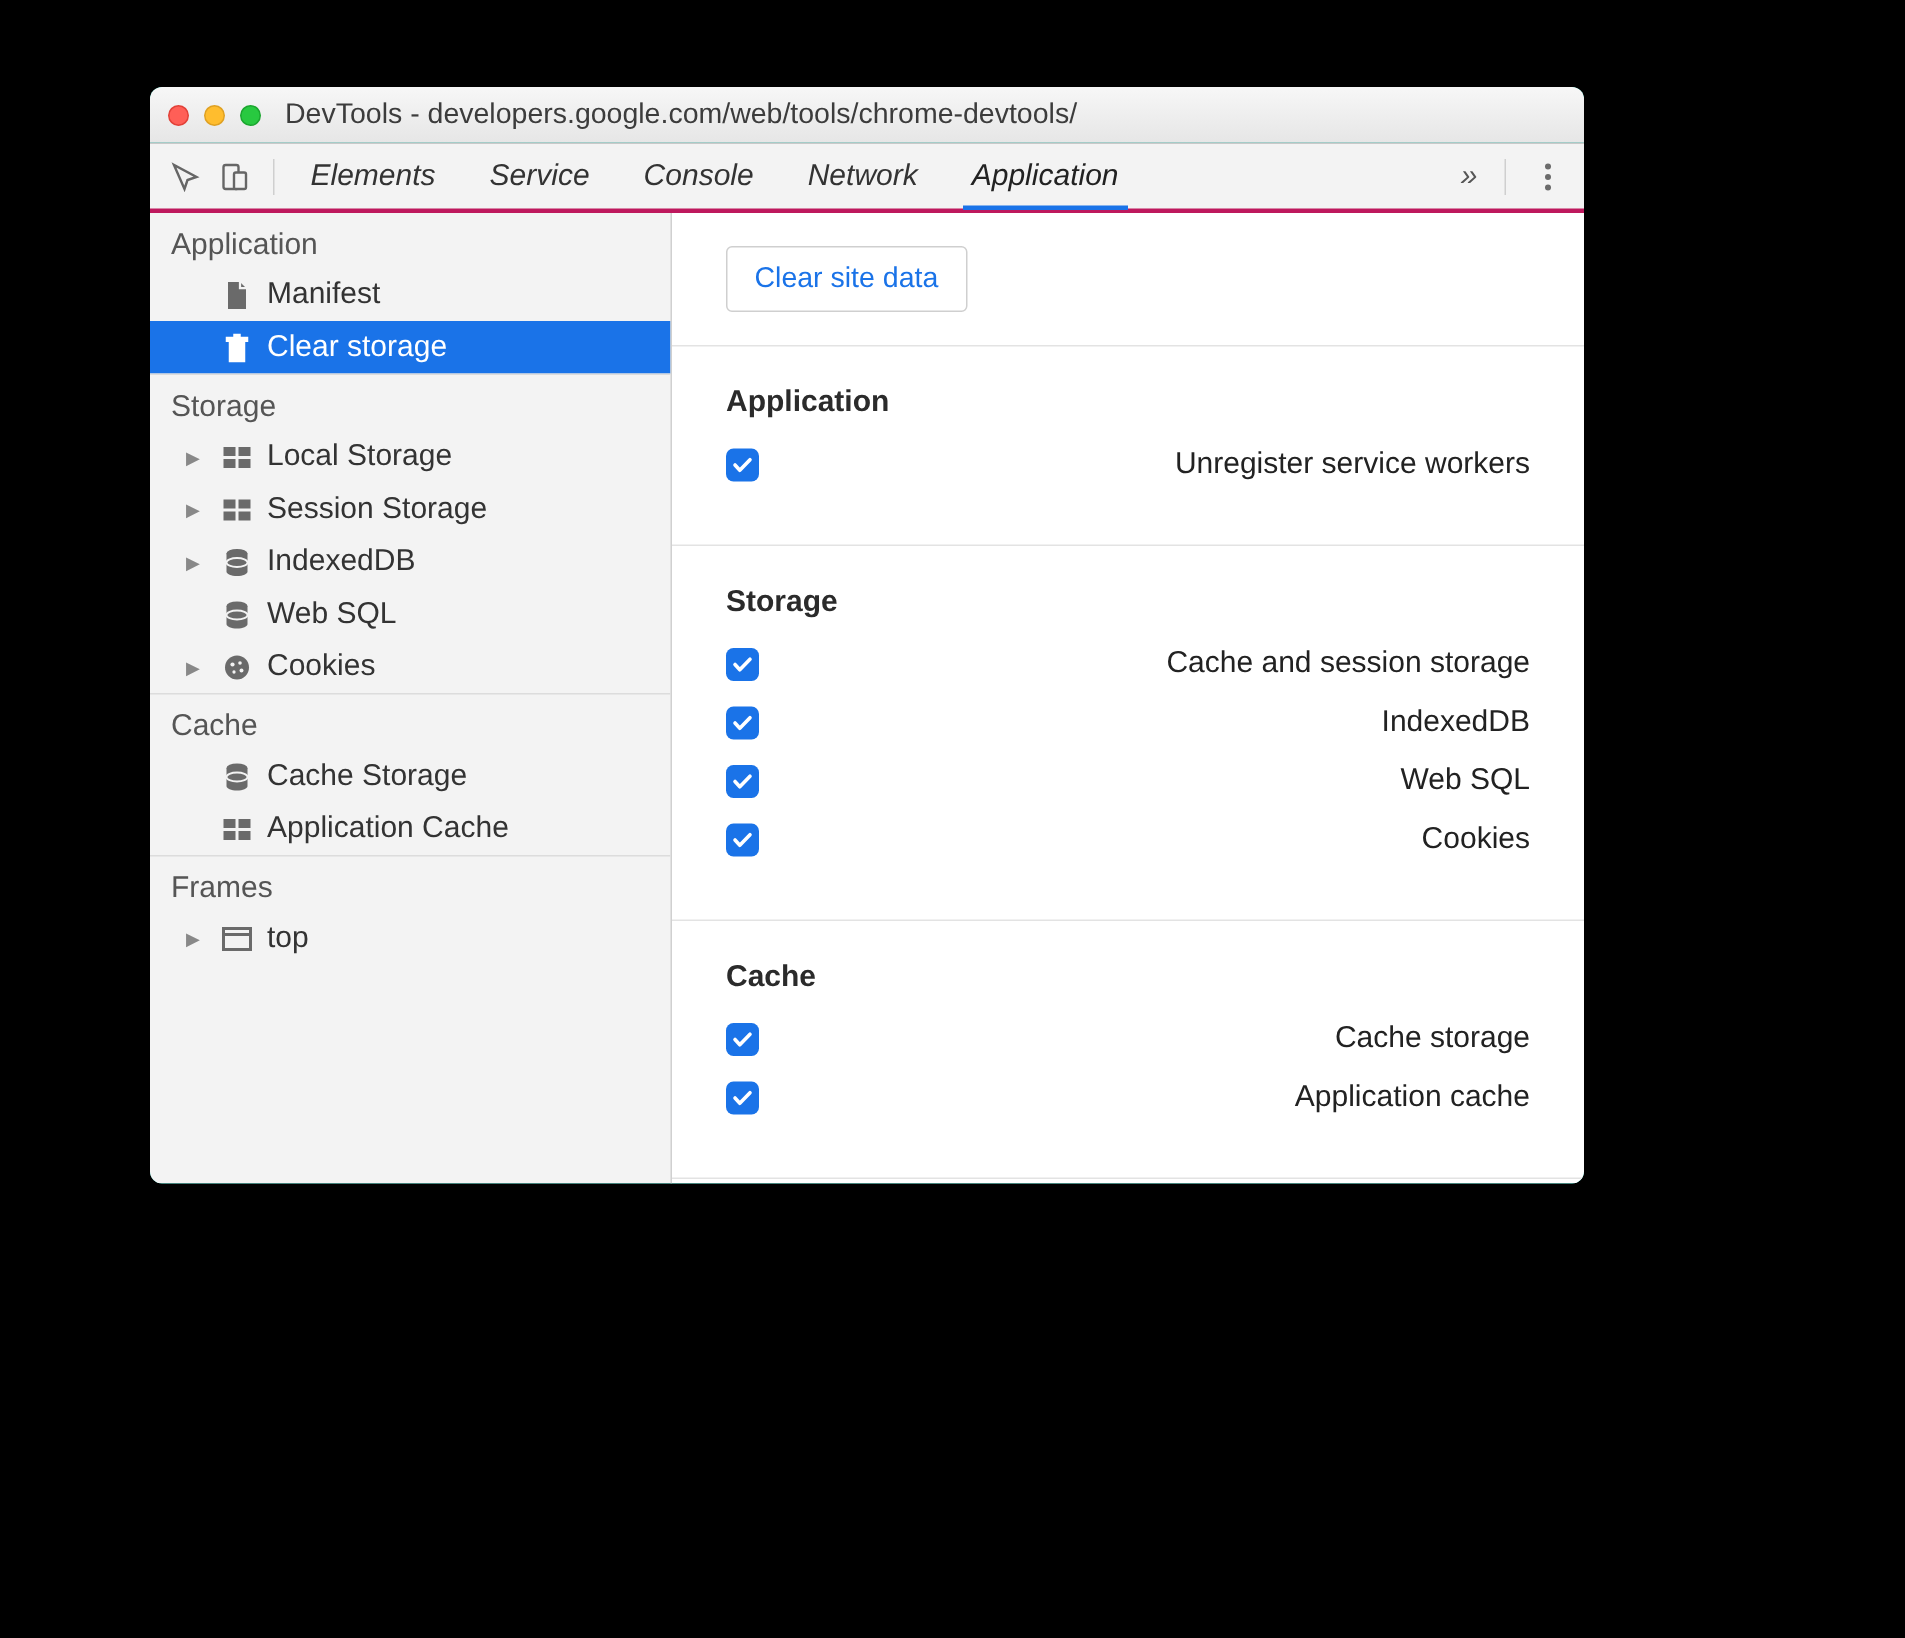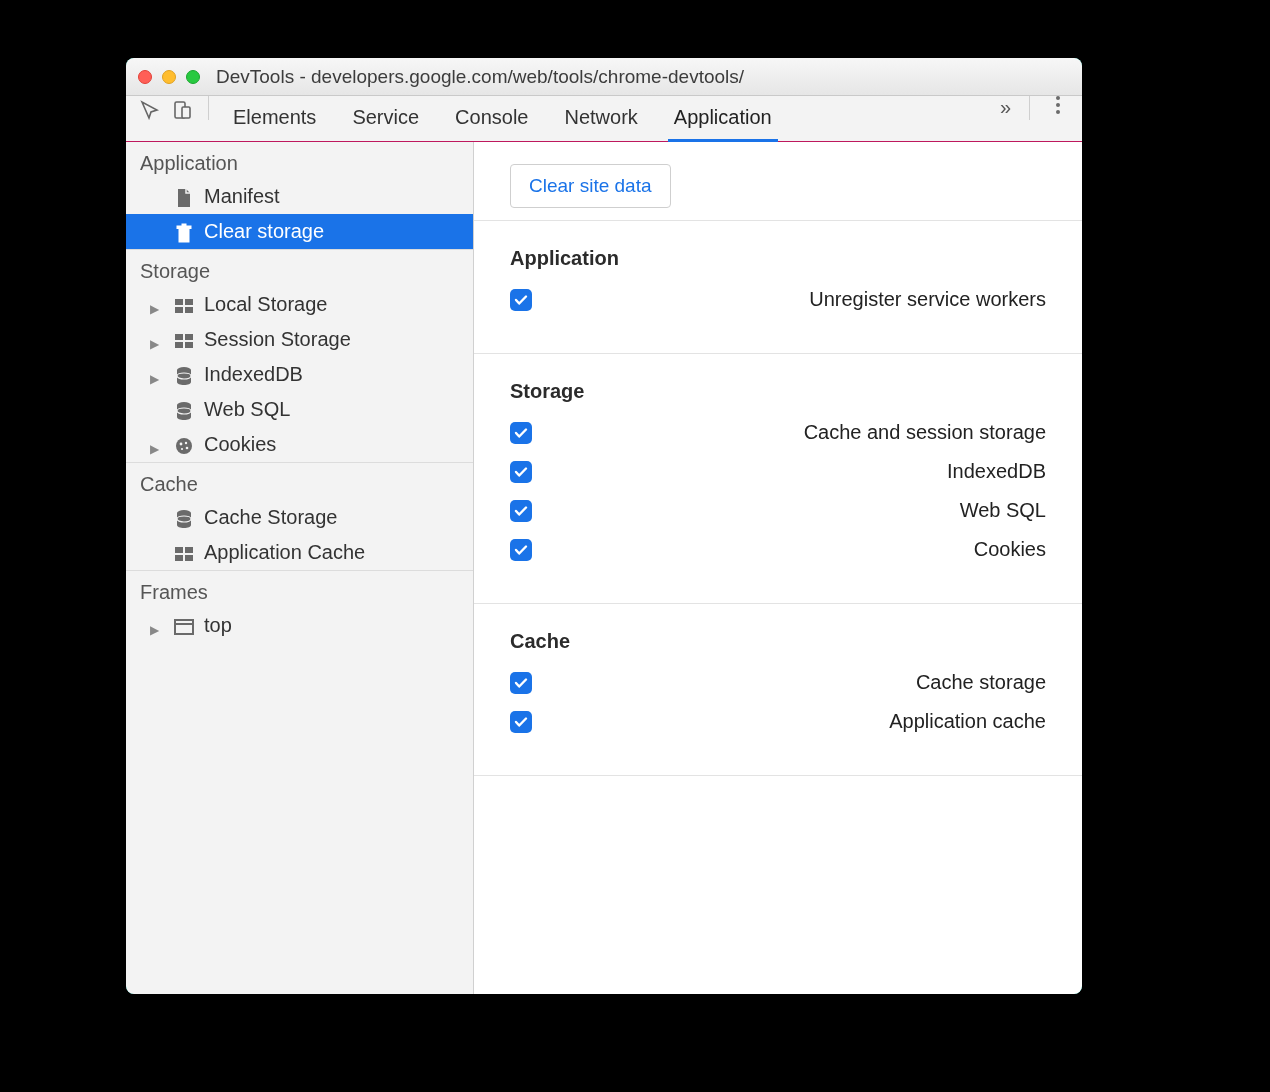--- a/index.html
+++ b/index.html
@@ -6,24 +6,24 @@
   body {
     background: #000;
     width: 1270px;
     height: 1092px;
     font-family: -apple-system, "Helvetica Neue", Arial, sans-serif;
     font-size: 20px;
     position: relative;
   }
   .window {
     position: absolute;
-    left: 126px;
+    left: 100px;
     top: 58px;
     width: 956px;
-    height: 936px;
+    height: 731px;
     background: #14b8a6;
     border-radius: 8px;
     box-shadow: 0 30px 60px rgba(0,0,0,.45);
     overflow: hidden;
     display: flex;
     flex-direction: column;
   }
   
   .titlebar {
     height: 38px;
@@ -36,23 +36,25 @@
   .traffic { display:flex; gap:10px; margin-right:16px; }
   .dot { width:14px; height:14px; border-radius:50%; }
   .dot.red{background:#ff5f57;border:1px solid #e24138;}
   .dot.yellow{background:#ffbd2e;border:1px solid #dfa123;}
   .dot.green{background:#28c940;border:1px solid #1ba62f;}
   .titletext { color:#3c3c3c; font-size:19px; }
   
   .toolbar {
     height: 46px;
     background:#f3f3f3;
-    border-bottom:1px solid #be185d;
+    border-bottom:3px solid #be185d;
     display:flex;
+    align-items:center;
     padding:0 8px;
+    font-style:italic;
   }
   .tbicon{ width:28px; height:28px; display:flex; align-items:center; justify-content:center; color:#5a5a5a; margin:0 2px; cursor:pointer;}
   .vdiv{width:1px;height:24px;background:#cfcfcf;margin:0 10px;}
   .tabs{display:flex;gap:24px;margin-left:8px;flex:1;}
   .tab{color:#333;padding:10px 6px;cursor:pointer;position:relative;}
   .tab.active{color:#222;}
   .tab.active::after{content:"";position:absolute;left:0;right:0;bottom:-1px;height:3px;background:#1a73e8;}
   .chev{font-size:20px;color:#555;padding:0 8px;cursor:pointer;}
   .kebab{width:24px;display:flex;flex-direction:column;align-items:center;gap:3px;cursor:pointer;margin-left:6px;margin-right:4px;}
   .kebab span{width:4px;height:4px;background:#6b6b6b;border-radius:50%;}
@@ -60,34 +62,34 @@
   .body{flex:1;display:flex;min-height:0;}
   .sidebar{
     width:348px;
     background:#f3f3f3;
     border-right:1px solid #d0d0d0;
     overflow:auto;
   }
   .sgroup{padding:10px 0 4px 14px;color:#555;border-top:1px solid #dcdcdc;}
   .sgroup:first-child{border-top:none;}
   .sitem{
-    display:flex;align-items:flex-end;gap:10px;
+    display:flex;align-items:center;gap:10px;
     padding:6px 8px 6px 24px;
     color:#333;cursor:pointer;
   }
   .sitem .tri{width:14px;display:inline-block;color:#888;font-size:12px;}
   .sitem.noexp .tri{visibility:hidden;}
   .sitem.selected{background:#1a73e8;color:#fff;}
   .sitem.selected svg{fill:#fff;stroke:#fff;}
   .sitem svg{flex:0 0 auto;}
   .sicon{width:20px;height:20px;display:flex;align-items:center;justify-content:center;}
   
   .main{flex:1;overflow:auto;background:#fff;}
   .msection{border-bottom:1px solid #e3e3e3;padding:26px 36px;}
-  .msection.first{padding-top:22px;padding-bottom:12px;}
+  .msection.first{padding-top:22px;padding-bottom:22px;}
   .btn{
     border:1px solid #cfcfcf;border-radius:4px;
     background:#fff;color:#1a73e8;font-size:19px;
     padding:10px 18px;cursor:pointer;
   }
   .mhead{font-weight:700;color:#2b2b2b;margin-bottom:18px;}
   .chk{display:flex;align-items:center;gap:14px;margin:16px 0;cursor:pointer;justify-content:space-between;}
   .cbox{
     width:22px;height:22px;border-radius:5px;background:#1a73e8;
     display:flex;align-items:center;justify-content:center;

